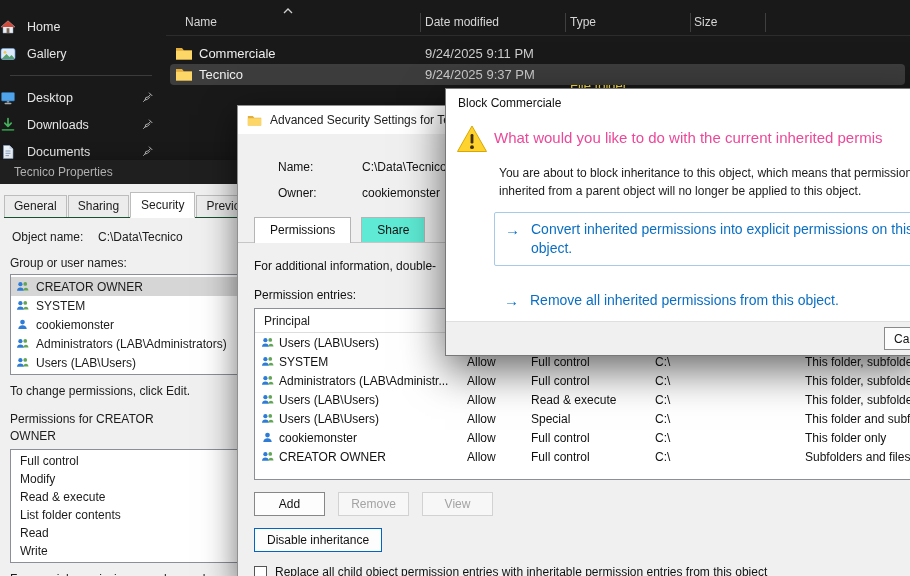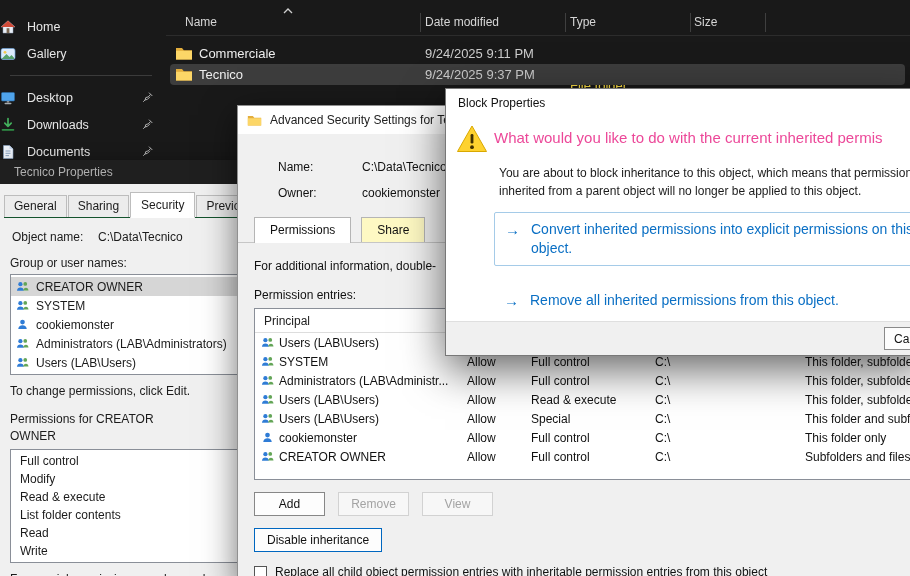--- a/index.html
+++ b/index.html
@@ -60,21 +60,21 @@
     border:1px solid #909090; box-shadow:0 10px 32px rgba(0,0,0,.55); color:#111; z-index:20; font-size:12px; }
   .adv-titlebar { height:28px; background:#ffffff; display:flex; align-items:center; gap:8px; padding-left:9px; color:#222; }
   .adv-titlebar .icon { display:flex; }
   .adv-body { padding:0 16px; }
   .kv-row { display:flex; align-items:center; }
   .kv-row .lbl { width:84px; flex:none;margin-left:24px; }
   .r-name { margin-top:26px; }
   .r-owner { margin-top:12px; }
   .owner-flag { margin-left:12px; display:inline-flex; }
   .adv-tabs { display:flex; margin:17px -16px 0; padding:0 16px; border-bottom:1px solid #c6c6c6; }
-  .atab { border:1px solid #b5b5b5; border-bottom:none; background:#fef9c3; padding:5px 15px; margin-right:10px; white-space:nowrap; }
+  .atab { border:1px solid #b5b5b5; border-bottom:none; background:#5eead4; padding:5px 15px; margin-right:10px; white-space:nowrap; }
   .atab.active { background:#fff; margin-bottom:-1px; padding-bottom:6px; }
   .info-note { margin-top:16px; white-space:nowrap; }
   .entries-label { margin-top:15px; }
   .etable { margin-top:6px; background:#fff; border:1px solid #8a8f98; height:172px; position:relative; overflow:hidden; }
   .et-header { height:24px; border-bottom:1px solid #dddddd; position:relative; }
   .et-header .hdr { position:absolute; left:9px; top:5px; color:#222; }
   .et-row { position:relative; height:19px; white-space:nowrap; }
   .et-row span { position:absolute; top:3px; }
   .c-icon { left:6px; display:flex; }
   .c-principal { left:24px; } .c-access { left:212px; } .c-right { left:276px; }
@@ -455,21 +455,21 @@
       </div>
       <div class="replace-row">
         <span class="checkbox"></span>
         <span>Replace all child object permission entries with inheritable permission entries from this object</span>
       </div>
     </div>
   </div>
 
   <div class="block">
     <div class="block-titlebar">
-      <span>Block Properties</span>
+      <span>Block Commerciale</span>
     </div>
     <div class="block-body">
       <span class="warn">
         <svg width="32" height="30" viewBox="0 0 32 30">
             <path d="M16 2 L30.5 27.5 H1.5 Z" fill="#fed22f" stroke="#d9a800" stroke-width="1"></path>
             <rect x="14.6" y="10" width="2.8" height="9.5" rx="1.2" fill="#403000"></rect>
             <circle cx="16" cy="23.2" r="1.9" fill="#403000"></circle>
           </svg>
       </span>
       <div class="b-heading">What would you like to do with the current inherited permis</div>

